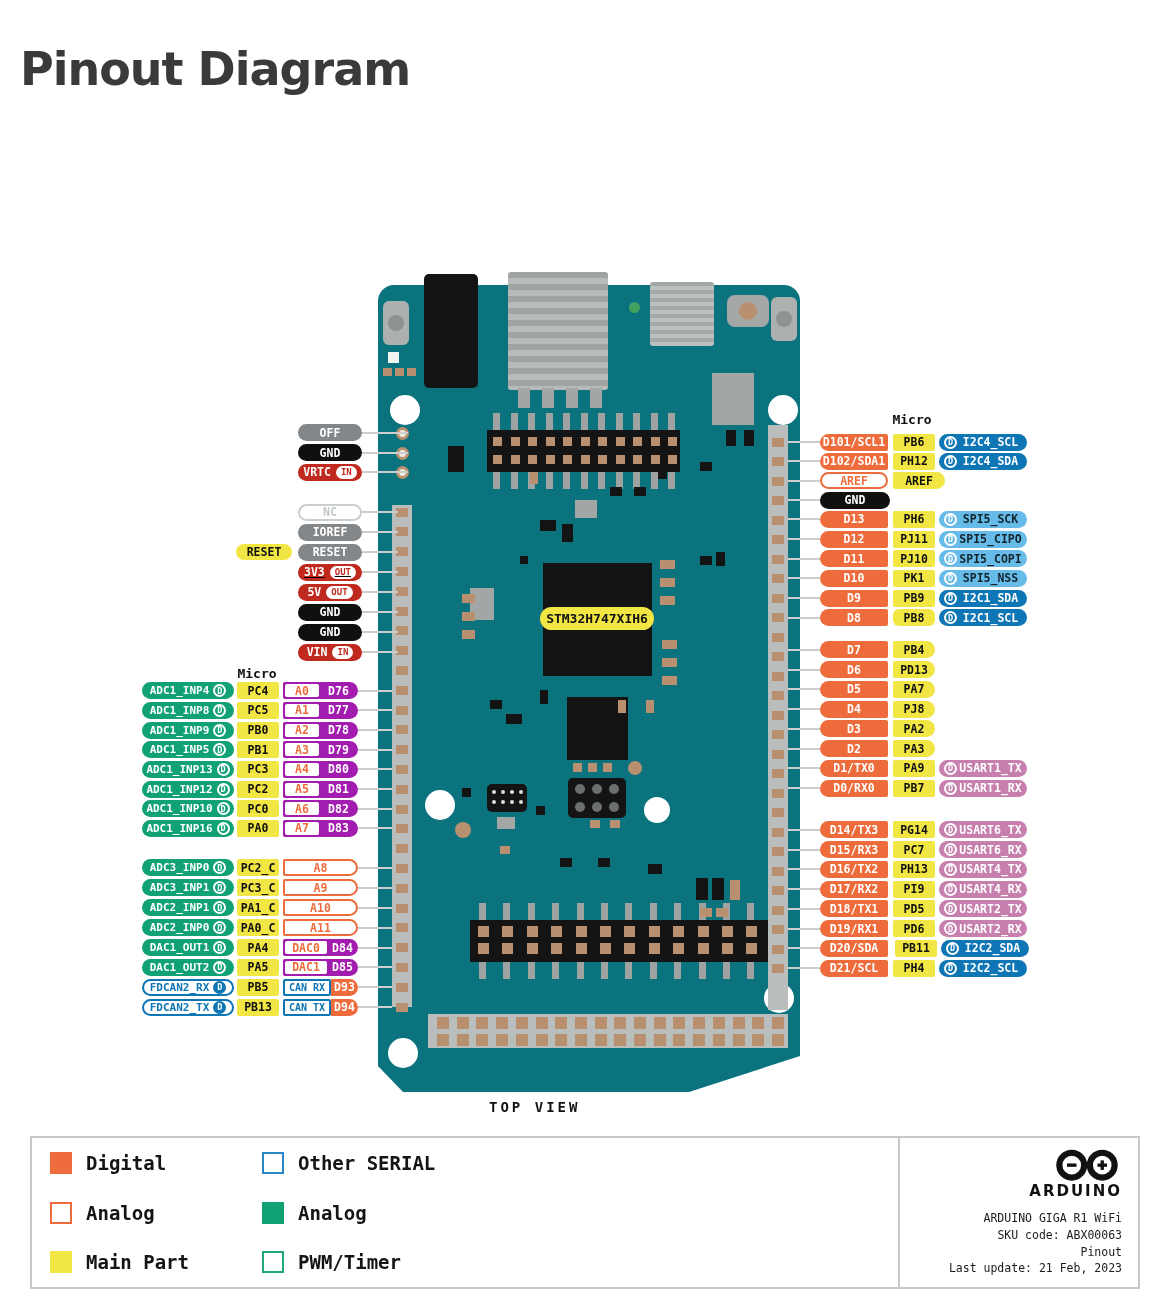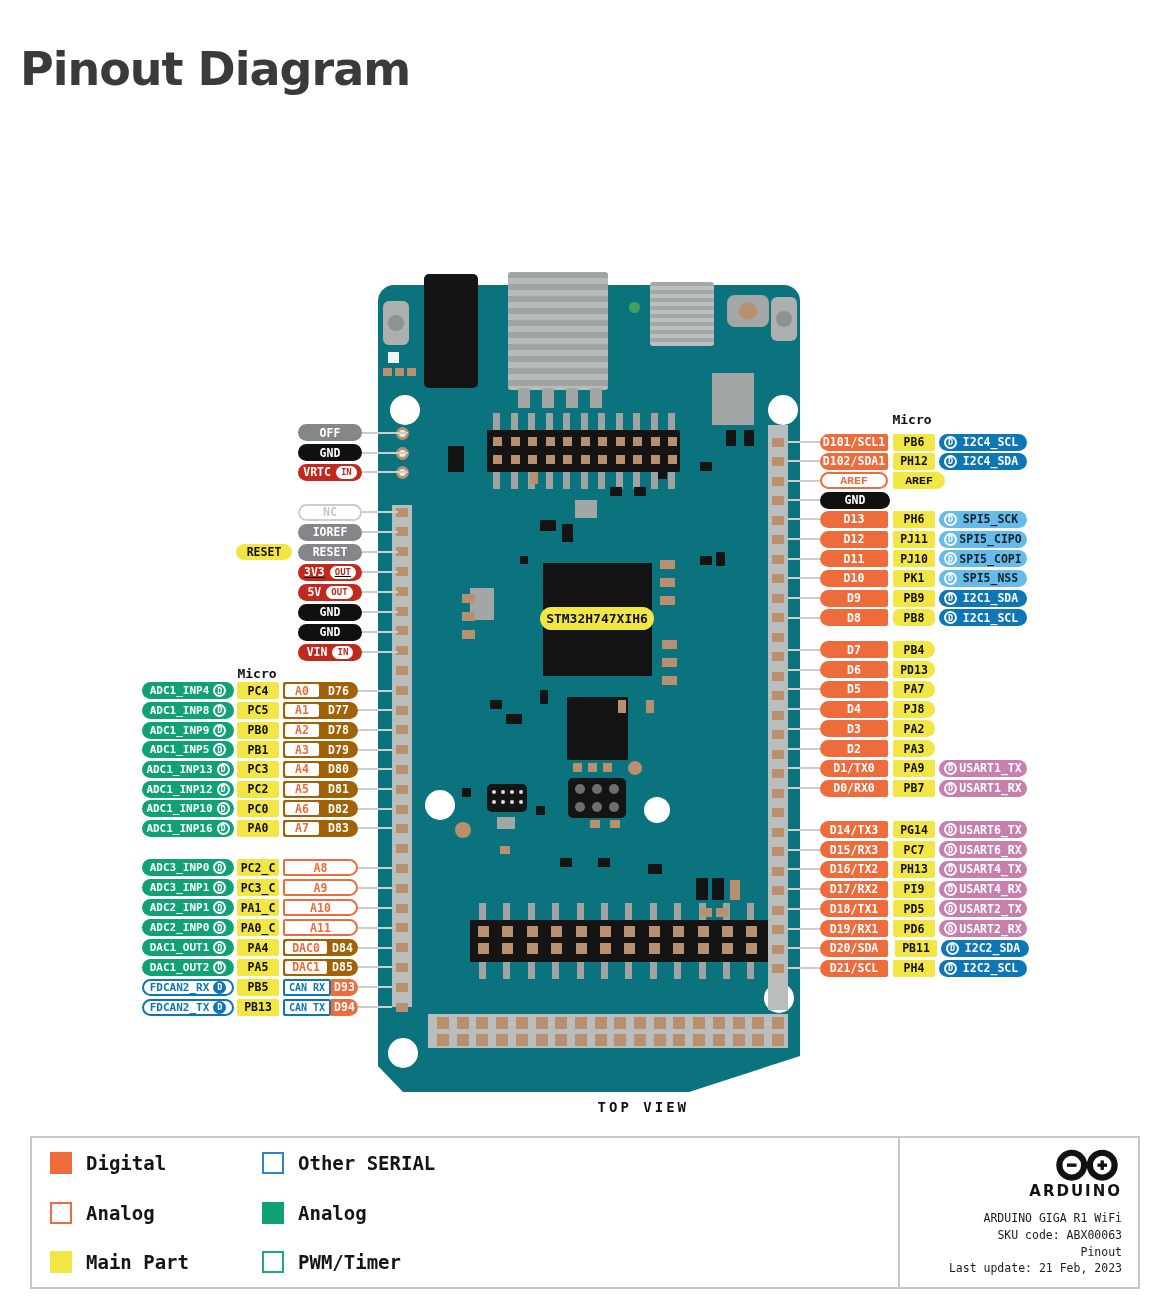--- a/index.html
+++ b/index.html
@@ -24,21 +24,21 @@
     background:repeating-linear-gradient(180deg,#9FA4A3 0 6px,#B7BBBA 6px 12px);}
   #conn2{position:absolute;left:650px;top:282px;width:64px;height:64px;z-index:2;border-radius:3px;
     background:repeating-linear-gradient(180deg,#A3A8A7 0 4px,#BBBFBE 4px 8px);}
   .btn{position:absolute;width:26px;height:44px;background:#ACB0AF;border-radius:6px;z-index:2;}
   .btn:after{content:"";position:absolute;left:5px;top:14px;width:16px;height:16px;border-radius:50%;background:#8E9291;}
   #antenna{position:absolute;left:727px;top:295px;width:42px;height:32px;background:#A3A8A7;border-radius:8px;z-index:2;}
   #antenna:after{content:"";position:absolute;left:12px;top:7px;width:18px;height:18px;border-radius:50%;background:#B8906F;}
   #led{position:absolute;left:629px;top:302px;width:11px;height:11px;border-radius:50%;background:#43A15F;z-index:2;}
   .decor{position:absolute;z-index:2;}
   .dotgrid{position:absolute;background:#141414;border-radius:5px;z-index:3;}
-  #topview{position:absolute;left:489px;top:1099px;width:200px;text-align:right;font-weight:bold;
+  #topview{position:absolute;left:489px;top:1099px;width:200px;text-align:left;font-weight:bold;
     font-size:14px;letter-spacing:3px;color:#111;}
   .micro-hd{position:absolute;width:64px;text-align:center;font-weight:bold;font-size:13px;color:#111;z-index:6;}
   
   .pingroup{position:absolute;display:flex;flex-direction:column;z-index:6;}
   .pinrow{display:flex;align-items:center;}
   .sideslot{width:62px;display:flex;justify-content:flex-end;flex:none;margin-right:6px;}
   .sidelabel{width:56px;height:16px;background:#F2E644;color:#111;font-weight:bold;font-size:11.5px;
     border-radius:8px;display:flex;align-items:center;justify-content:center;}
   .pill{height:17px;border-radius:9px;display:flex;align-items:center;justify-content:center;
     font-weight:bold;font-size:11.5px;color:#fff;box-sizing:border-box;flex:none;white-space:nowrap;}
@@ -48,21 +48,21 @@
   .fn{width:92px;background:#10A175;font-size:11px;}
   .canfunc{background:#fff;border:2px solid #0E76B4;color:#0E76B4;}
   .iobadge{background:#fff;color:#C02A1E;border-radius:8px;font-size:9px;font-weight:bold;
     padding:2px 5px;margin-left:5px;line-height:1;}
   .ybox{width:42px;height:17px;background:#F2E644;color:#101010;display:flex;align-items:center;
     justify-content:center;font-weight:bold;font-size:11.5px;border-radius:2px;flex:none;margin-left:3px;}
   .rndr{border-radius:2px 9px 9px 2px;}
   .wide{width:52px;}
   .apill{width:75px;height:17px;display:flex;align-items:center;border-radius:2px 9px 9px 2px;
     flex:none;margin-left:4px;font-weight:bold;font-size:11.5px;box-sizing:border-box;}
-  .apill.fill{background:#a16207;}
+  .apill.fill{background:#a21caf;}
   .apill.outline{background:#fff;border:2px solid #EE6C3C;color:#EE6C3C;justify-content:center;}
   .wbox{background:#fff;color:#EE6C3C;height:13px;margin-left:2px;display:flex;align-items:center;
     justify-content:center;border-radius:2px;flex:none;}
   .abox{width:34px;} .dbox{width:42px;}
   .dtext{flex:1;text-align:center;color:#fff;}
   .apill.can{padding:0;}
   .canbox{width:48px;height:17px;background:#fff;border:2px solid #0E76B4;color:#0E76B4;font-size:10px;
     font-weight:bold;display:flex;align-items:center;justify-content:center;border-radius:2px;box-sizing:border-box;flex:none;}
   .canseg{flex:1;height:17px;background:#EE6C3C;color:#fff;border-radius:0 9px 9px 0;display:flex;
     align-items:center;justify-content:center;}
@@ -454,21 +454,21 @@
       </div>
       <div class="pinrow" style="height: 19.3px;">
         <div class="wire w32"></div>
         <div class="pill rorange">D102/SDA1</div>
         <div class="ybox" style="margin-left: 5px;">PH12</div>
         <div class="pill bus i2c">
           <div class="dring">D</div>
           <div class="plabel">I2C4_SDA</div>
         </div>
       </div>
-      <div class="pinrow" style="height: 19.3px; font-family: Liberation Mono, monospace;">
+      <div class="pinrow" style="height: 19.3px;">
         <div class="wire w32"></div>
         <div class="pill arefw">AREF</div>
         <div class="ybox rndr wide" style="margin-left: 5px;">AREF</div>
       </div>
       <div class="pinrow" style="height: 19.3px;">
         <div class="wire w32"></div>
         <div class="pill gpill">GND</div>
       </div>
     </div>
     <div class="pingroup" style="left: 788px; top: 509.5px; width: 242px;">

